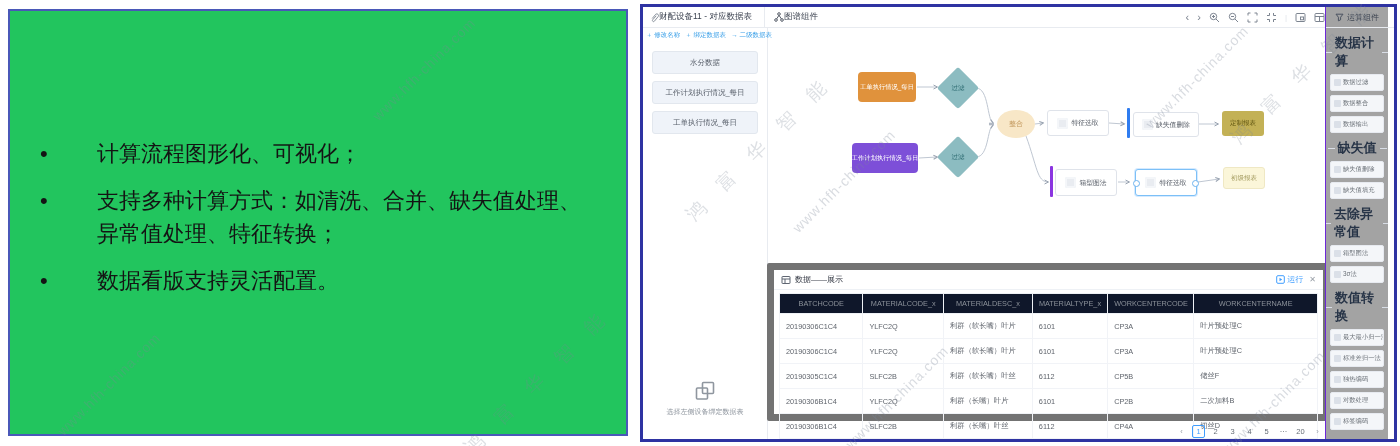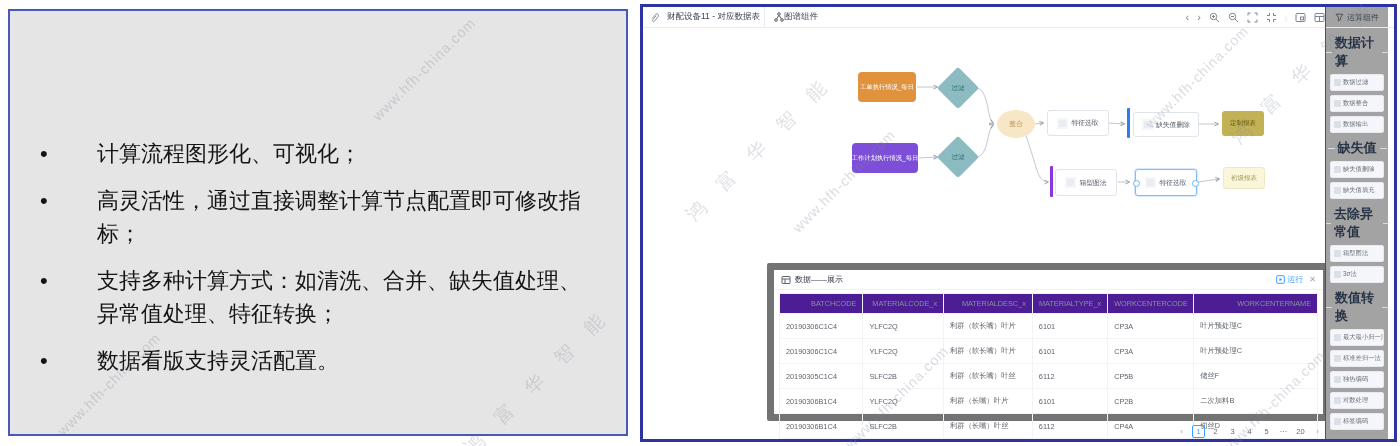--- a/index.html
+++ b/index.html
@@ -7,35 +7,35 @@
        font-family:"Liberation Sans","DejaVu Sans",sans-serif;}
 
   
   .wm{position:absolute;transform:rotate(-45deg);transform-origin:0 50%;
       color:rgba(125,136,152,.30);font-size:14px;letter-spacing:1px;
       pointer-events:none;z-index:60;white-space:nowrap;}
   .wm.brand{font-size:19px;letter-spacing:9px;color:rgba(125,136,152,.26);}
 
   
   .slide-left{position:absolute;left:8px;top:9px;width:620px;height:427px;
-      background:#e5e5e5;border:2px solid #4a58b8;box-sizing:border-box;}
+      background:#22c55e;border:2px solid #4a58b8;box-sizing:border-box;}
   .slide-left ul{list-style:none;margin:0;padding:126px 26px 0 0;}
   .slide-left li{position:relative;padding-left:87px;margin-bottom:14px;
       font-size:22px;line-height:33px;color:#141414;}
   .slide-left li::before{content:"•";position:absolute;left:30px;top:0;}
 
   
   .slide-right{position:absolute;left:640px;top:4px;width:757px;height:438px;
       background:#fff;border:3px solid #2e33a2;box-sizing:border-box;overflow:hidden;}
   .app{position:relative;width:751px;height:432px;font-size:8px;color:#333;}
 
   
   .topbar{position:absolute;left:0;top:0;right:0;height:20px;display:flex;
       align-items:center;border-bottom:1px solid #e8ebf0;background:#fff;z-index:5;}
-  .doc-tab{width:122px;height:100%;display:flex;align-items:center;gap:8px;
+  .doc-tab{width:122px;height:100%;display:flex;align-items:center;gap:0;
       padding-left:7px;border-right:1px solid #e8ebf0;font-size:8.5px;color:#3c4350;box-sizing:border-box;}
   .graph-tab{display:flex;align-items:center;padding-left:9px;font-size:8.5px;color:#3c4350;}
   .toolbar{margin-left:auto;display:flex;align-items:center;gap:8px;padding-right:8px;color:#7c8490;}
   .toolbar .tb-txt{font-size:11px;line-height:10px;}
   .toolbar .sep{color:#e1e4e9;}
   .save-link{color:#409eff;font-size:8.5px;}
   .icon-svg{display:block;}
 
   
   .leftcol{position:absolute;left:0;top:20px;bottom:0;width:124px;
@@ -96,42 +96,41 @@
   
   .table-panel{position:absolute;left:124px;top:256px;right:64px;height:158px;
       background:#fff;border:7px solid #737373;border-radius:2px;box-sizing:border-box;z-index:4;}
   .tp-head{height:19px;display:flex;align-items:center;padding:0 7px;gap:4px;
       border-bottom:1px solid #eef1f5;}
   .tp-title{font-size:8px;color:#303540;}
   .tp-right{margin-left:auto;display:flex;align-items:center;gap:6px;}
   .run-link{display:flex;align-items:center;gap:2px;color:#409eff;font-size:8px;}
   .close-x{color:#9aa0a8;font-size:8px;}
   .dtable{width:calc(100% - 10px);margin:3px 5px 0;border-collapse:collapse;table-layout:fixed;}
-  .dtable th{font-weight:normal;text-align:right;color:#8b9199;font-size:7.3px;
-      height:19px;padding:0 6px;border:1px solid #eef1f5;background:#4c1d95;
+  .dtable th{font-weight:normal;text-align:center;color:#8b9199;font-size:7.3px;
+      height:19px;padding:0 6px;border:1px solid #eef1f5;background:#0f172a;
       white-space:nowrap;overflow:hidden;}
   .dtable td{color:#5f646c;font-size:7.3px;height:24px;padding:0 6px;
       border:1px solid #f1f3f7;white-space:nowrap;overflow:hidden;}
   .c0{width:15.5%;} .c1{width:15%;} .c2{width:16.5%;} .c3{width:14%;} .c4{width:16%;} .c5{width:23%;}
 
   
   .pagination{position:absolute;right:70px;top:418px;display:flex;gap:4px;
       align-items:center;z-index:4;}
   .pg{min-width:13px;height:13px;display:flex;align-items:center;justify-content:center;
       font-size:7.5px;color:#666d76;border-radius:2px;}
   .pg.active{border:1px solid #409eff;color:#409eff;box-sizing:border-box;}
   .pg.nav{color:#9aa0a8;}
 </style>
 </head>
 <body>
 
 <div class="slide-left">
   <ul>
     <li>计算流程图形化、可视化；</li>
-    <li>高灵活性，通过直接调整计算节点配置即可修改指标；</li>
     <li>支持多种计算方式：如清洗、合并、缺失值处理、异常值处理、特征转换；</li>
     <li>数据看版支持灵活配置。</li>
   </ul>
 </div>
 
 <div class="slide-right">
 <div class="app">
 
   <div class="topbar">
     <div class="doc-tab">
@@ -177,20 +176,37 @@
           </svg>
       <svg class="icon-svg" width="11" height="11" viewBox="0 0 11 11" fill="none" stroke="#7c8490" stroke-width="1">
             <rect x="1" y="1.5" width="9" height="8" rx="1"></rect>
             <circle cx="4" cy="4.5" r="1.1"></circle>
             <path d="M2.5 9 L6 5.8 L9.5 9"></path>
           </svg>
       <span class="save-link">保存设计</span>
     </div>
   </div>
 
+  <div class="leftcol">
+    <div class="subtabs">
+      <span>＋ 修改名称</span>
+      <span>＋ 绑定数据表</span>
+      <span>→ 二级数据表</span>
+    </div>
+    <div class="ds-btn">水分数据</div>
+    <div class="ds-btn">工作计划执行情况_每日</div>
+    <div class="ds-btn">工单执行情况_每日</div>
+    <div class="bind-hint">
+      <svg class="icon-svg" width="24" height="24" viewBox="0 0 24 24" fill="none" stroke="#8f969f" stroke-width="1.6" style="margin:0 auto;">
+            <rect x="3.5" y="9" width="11" height="11" rx="1"></rect>
+            <rect x="9.5" y="3.5" width="11" height="11" rx="1"></rect>
+          </svg>
+      <div class="txt">选择左侧设备绑定数据表</div>
+    </div>
+  </div>
 
 
   <div class="canvas">
     <svg class="edges" width="565" height="219" viewBox="0 0 565 219" fill="none">
       <defs>
         <marker id="ar" markerWidth="6" markerHeight="6" refX="4.5" refY="3" orient="auto">
           <path d="M1 1 L5 3 L1 5" fill="none" stroke="#99a3b1" stroke-width="1"></path>
         </marker>
       </defs>
       <g stroke="#bfc7d2" stroke-width="1" marker-end="url(#ar)">

